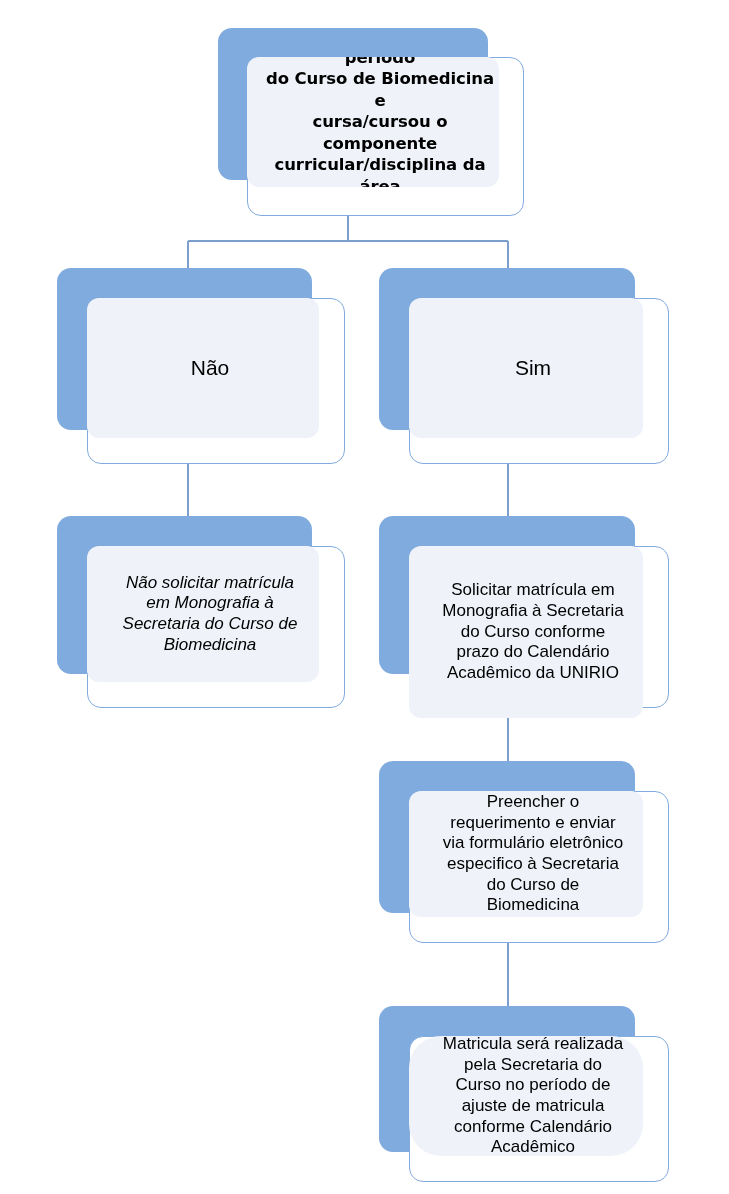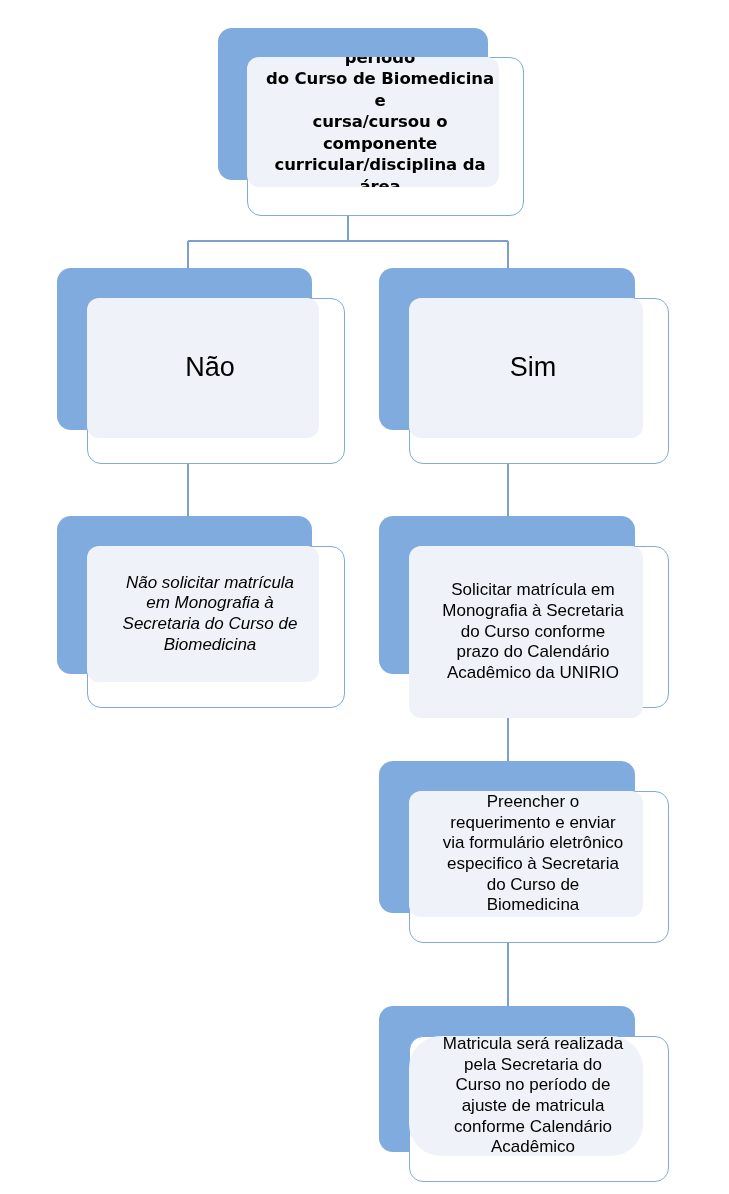--- a/index.html
+++ b/index.html
@@ -73,21 +73,21 @@
   .node-decision .label {
     font-family: "DejaVu Sans", sans-serif;
     font-size: 16.5px;
     font-weight: 600;
     line-height: 1.30;
     letter-spacing: -0.1px;
   }
 
   .node-branch .label {
     font-family: "Liberation Sans", sans-serif;
-    font-size: 27px;
+    font-size: 21px;
     font-weight: 400;
   }
 
   .node-step .label {
     font-family: "Liberation Sans", sans-serif;
     font-size: 17px;
     font-weight: 400;
     line-height: 1.22;
   }
 </style>

